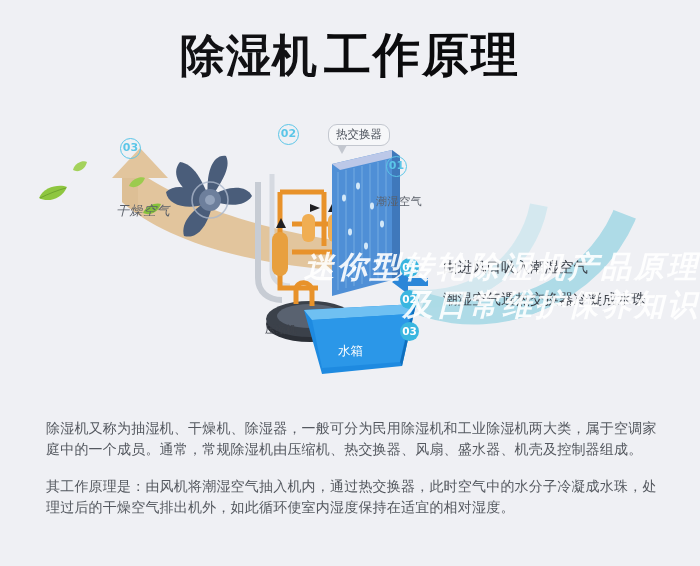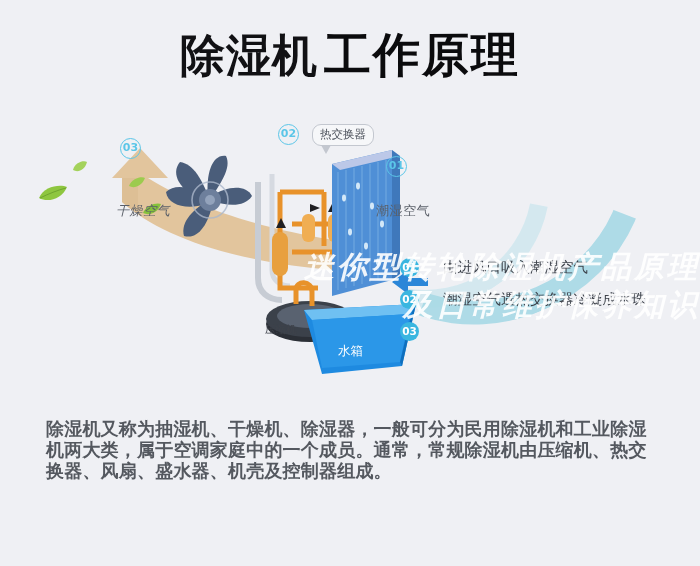--- a/index.html
+++ b/index.html
@@ -119,20 +119,21 @@
   .bubble {
     position: absolute;
     padding: 2px 7px 3px 7px;
     border: 1.3px solid #c3c7cf;
     border-radius: 9px;
     background: #f6f7f9;
     color: #4c525c;
     font-size: 11.5px;
     white-space: nowrap;
     font-family: Liberation Mono, monospace;
+    margin-left: 16px;
   }
   .bubble:after {
     content: "";
     position: absolute;
     left: 8px; bottom: -9px;
     width: 0; height: 0;
     border-left: 5px solid transparent;
     border-right: 5px solid transparent;
     border-top: 9px solid #c3c7cf;
   }
@@ -205,28 +206,27 @@
   }
   .wm-line.second { padding-left: 36px; }
 
   
   .body-copy {
     position: absolute;
     left: 46px; top: 418px;
     width: 616px;
   }
   .para {
-    font-size: 18px;
+    font-size: 14px;
     line-height: 21px;
     color: #54585f;
     letter-spacing: .2px;
     margin: 0 0 16px 0;
     text-align: left;
     font-family: "DejaVu Sans", "Liberation Sans", sans-serif;
-    font-weight: bold;
   }
   .para.last { margin-bottom: 0; }
 </style>
 </head>
 <body>
 
 <div id="page">
 
   <div class="title-wrap">
     <span class="title-a">除湿机</span><span class="title-b">工作原理</span>
@@ -336,21 +336,21 @@
       <polygon points="102,62 116,0 112,8 100,58" fill="#0f6fbd"></polygon>
     </svg>
 
     <div class="badge-o" style="left:120px; top:20px;">03</div>
     <div class="dlabel" style="left:116px; top:84px; font-size:13px;font-style:italic;">干燥空气</div>
 
     <div class="badge-o" style="left:278px; top:6px;">02</div>
     <div class="bubble" style="left:312px; top:6px;">热交换器</div>
 
     <div class="badge-o" style="left:386px; top:38px;">01</div>
-    <div class="dlabel" style="left:376px; top:84px; font-size:13px;">潮湿空气</div>
+    <div class="dlabel" style="left:376px; top:76px; font-size:11px;">潮湿空气</div>
 
     <div class="comp-label" style="left:265px; top:205px;">压缩机</div>
     <div class="tank-label" style="left:338px; top:225px;">水箱</div>
 
     <div class="steps">
       <div class="step">
         <span class="step-num">01</span>
         <span class="step-txt">由进风口吸入潮湿空气</span>
       </div>
       <div class="step">
@@ -364,15 +364,16 @@
 
   </div>
 
   <div class="watermark">
     <div class="wm-line">迷你型转轮除湿机产品原理</div>
     <div class="wm-line second">及日常维护保养知识</div>
   </div>
 
   <div class="body-copy">
     <p class="para">除湿机又称为抽湿机、干燥机、除湿器，一般可分为民用除湿机和工业除湿机两大类，属于空调家庭中的一个成员。通常，常规除湿机由压缩机、热交换器、风扇、盛水器、机壳及控制器组成。</p>
+    <p class="para last">其工作原理是：由风机将潮湿空气抽入机内，通过热交换器，此时空气中的水分子冷凝成水珠，处理过后的干燥空气排出机外，如此循环使室内湿度保持在适宜的相对湿度。</p>
   </div>
 
 </div>
 
 </body></html>

